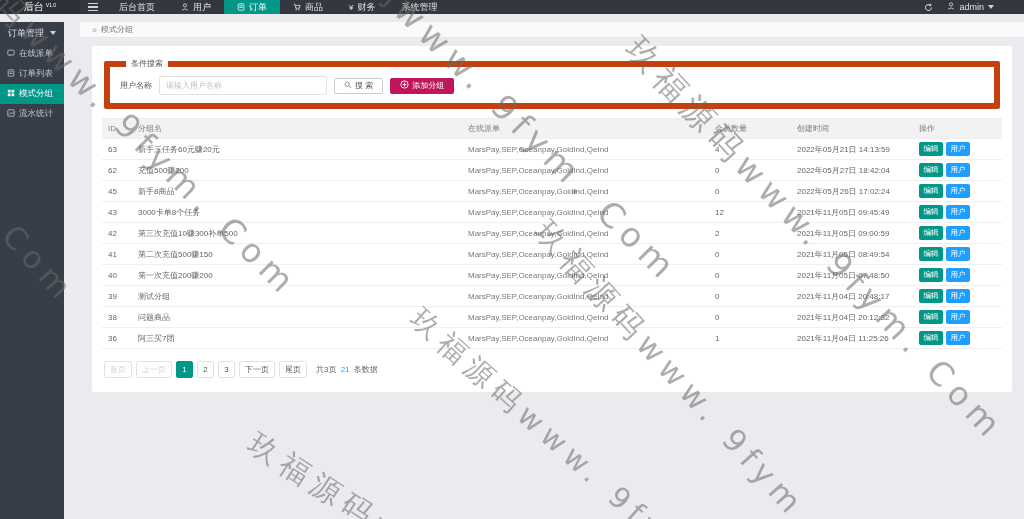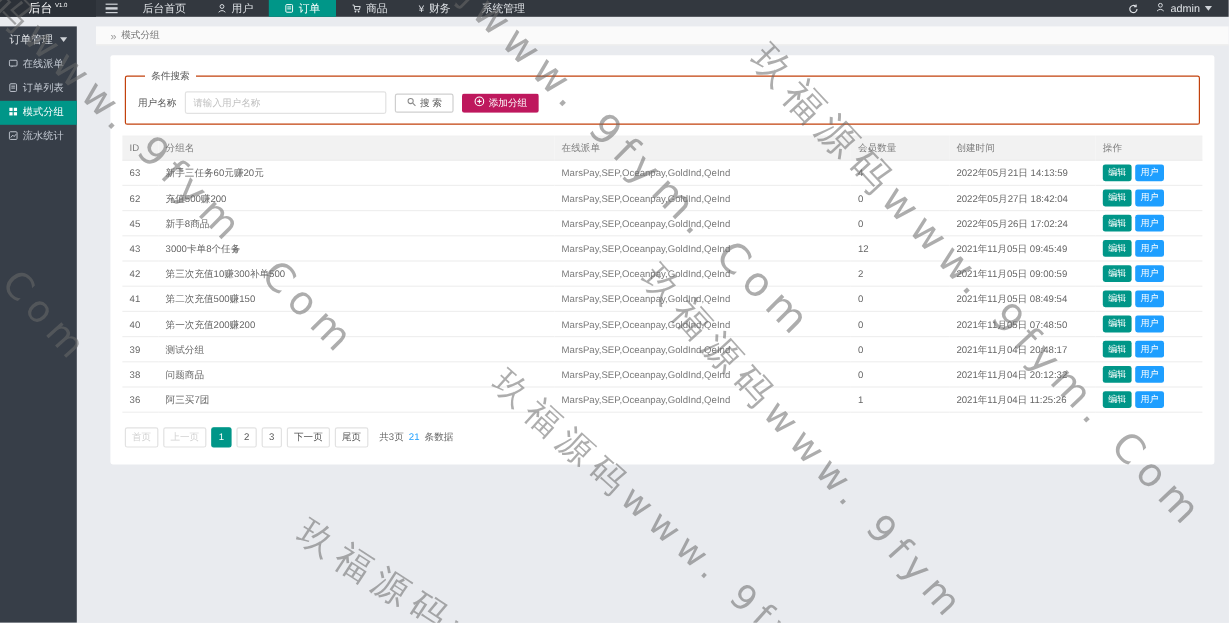--- a/index.html
+++ b/index.html
@@ -8,39 +8,39 @@
   
   .topbar { position:absolute; left:0; top:0; width:1024px; height:14px; background:#33383f; display:flex; align-items:stretch; z-index:10; }
   .logo { width:80px; background:#2c3138; color:#fff; font-size:10px; display:flex; align-items:center; justify-content:center; gap:2px; flex:none; }
   .logo sup { font-size:5px; margin-top:-4px; }
   .hamburger { width:26px; display:flex; flex-direction:column; justify-content:center; align-items:center; gap:2px; cursor:pointer; }
   .hamburger i { width:10px; height:1.5px; background:#cfd3d8; display:block; }
   .topnav { display:flex; align-items:stretch; }
   .topnav .titem { display:flex; align-items:center; gap:4px; padding:0 13px; color:#dfe2e6; font-size:9px; cursor:pointer; }
   .topnav .titem.active { background:#009688; color:#fff; }
   .topnav svg { display:block; }
-  .top-right { margin-left:auto; display:flex; align-items:center; gap:14px; padding-right:14px; color:#dfe2e6; font-size:9px; }
+  .top-right { margin-left:auto; display:flex; align-items:center; gap:14px; padding-right:30px; color:#dfe2e6; font-size:9px; }
   .refresh { cursor:pointer; display:flex; align-items:center; }
   .admin-box { display:flex; align-items:center; gap:4px; cursor:pointer; }
   .caret { width:0; height:0; border-left:3px solid transparent; border-right:3px solid transparent; border-top:4px solid #cfd3d8; display:inline-block; }
 
   
   .sidebar { position:absolute; left:0; top:22px; width:64px; height:497px; background:#373e48; z-index:9; }
   .side-group { height:22px; display:flex; align-items:center; justify-content:space-between; padding:0 8px; color:#e3e6ea; font-size:9px; cursor:pointer; }
   .side-item { height:20px; display:flex; align-items:center; gap:4px; padding:0 7px; color:#c3c9d2; font-size:8.5px; cursor:pointer; }
   .side-item.active { background:#009688; color:#fff; }
   .side-item svg { flex:none; }
 
   
   .main { position:absolute; left:80px; top:22px; width:944px; height:497px; }
   .breadcrumb { height:16px; background:#fafafa; border-bottom:1px solid #e8e8e8; display:flex; align-items:center; gap:4px; padding:0 12px; font-size:8px; color:#777; }
   .breadcrumb .bc-ico { color:#999; font-size:9px; }
   .card { background:#fff; margin:8px 12px; padding:10px 10px 14px; min-height:258px; border-radius:2px; }
 
-  fieldset.search { border:1px solid #c2410c; border-radius:2px; padding:7px 10px 8px; margin:2px 2px 0; }
+  fieldset.search { border:6px solid #c2410c; border-radius:2px; padding:7px 10px 8px; margin:2px 2px 0; }
   fieldset.search legend { font-size:8px; color:#555; padding:0 5px; margin-left:6px; }
   .srow { display:flex; align-items:center; gap:7px; }
   .srow .flabel { font-size:8px; color:#555; }
   .srow input { width:168px; height:19px; border:1px solid #e2e2e2; border-radius:2px; font-size:8px; padding:0 6px; color:#333; outline:none; }
   .srow input::placeholder { color:#bfbfbf; }
   .btn { display:inline-flex; align-items:center; gap:3px; height:16px; padding:0 9px; border-radius:2px; font-size:8px; cursor:pointer; border:1px solid transparent; }
   .btn-search { background:#fff; border-color:#cfcfcf; color:#555; }
   .btn-add { background:#be185d; color:#fff;font-family:Liberation Mono, monospace; }
 
   table.grid { width:100%; border-collapse:collapse; margin-top:9px; font-size:8px; table-layout:fixed; }

